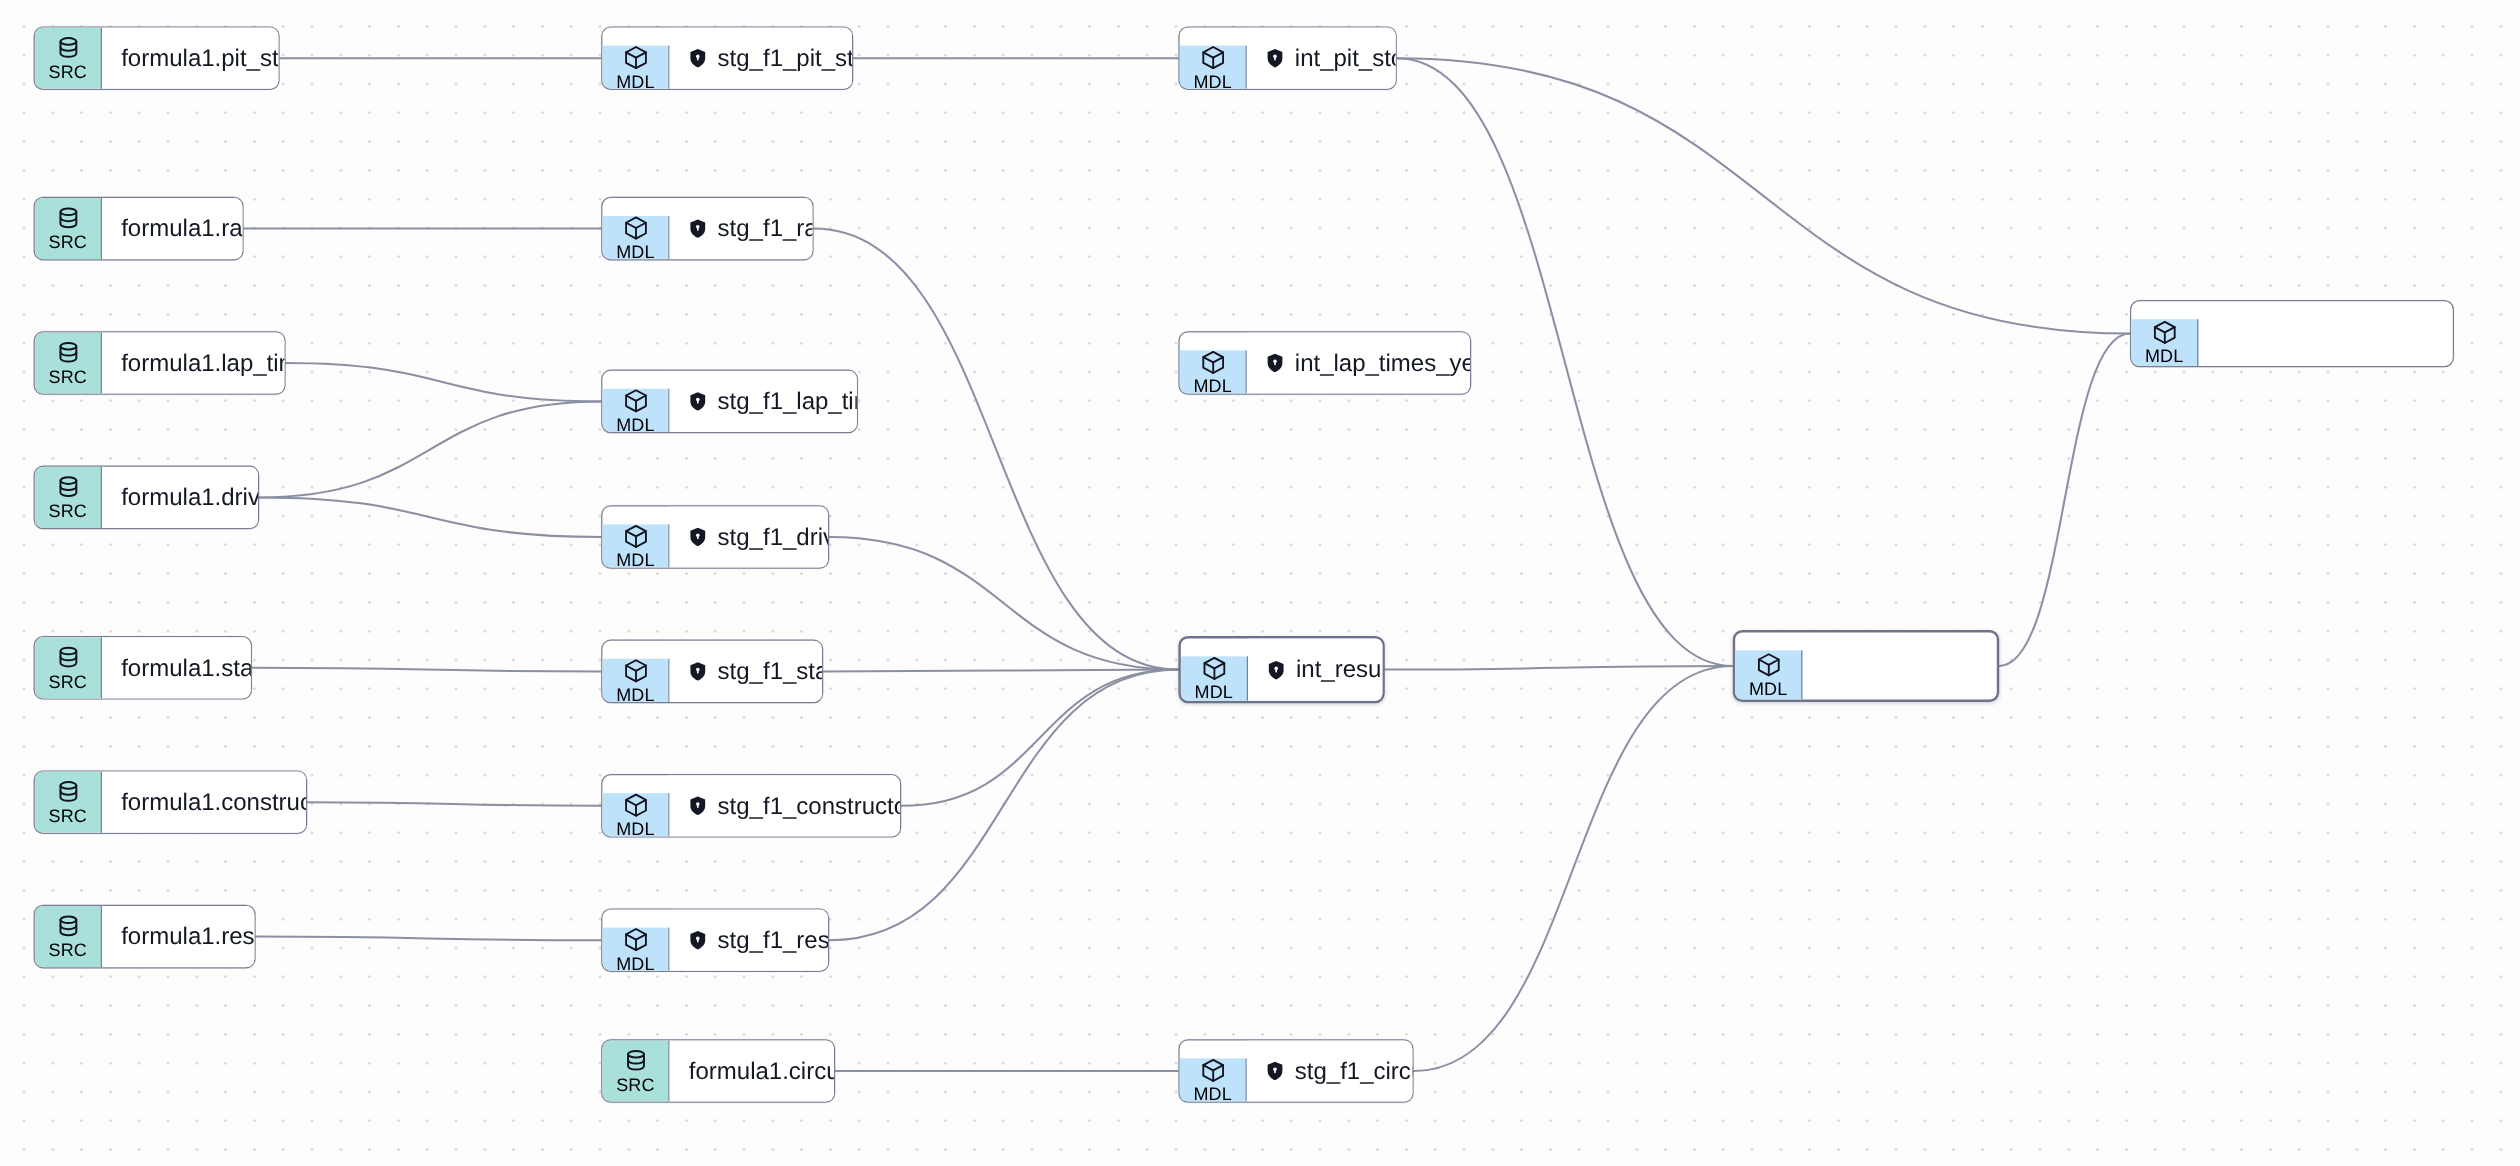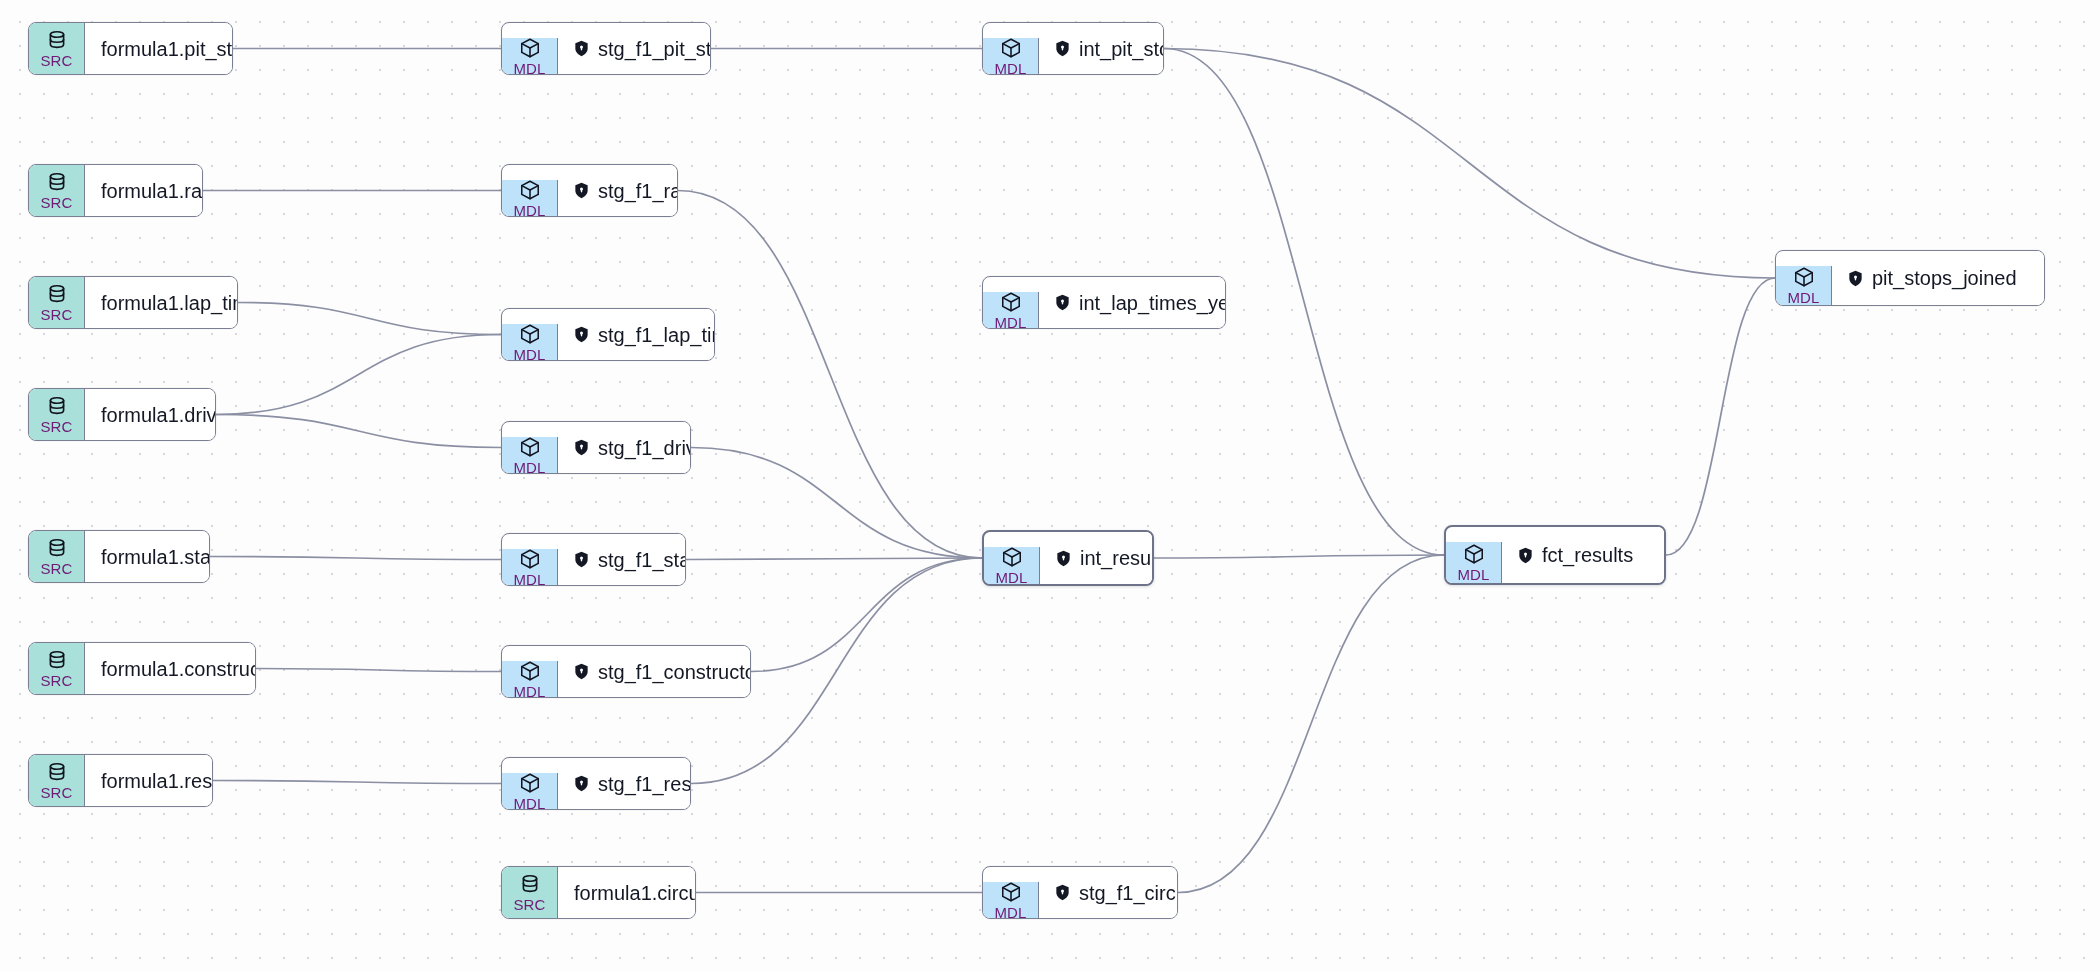--- a/index.html
+++ b/index.html
@@ -63,21 +63,21 @@
   .badge.mdl { background: #bfe2fb; margin-top: 15px; }
   .badge .glyph {
     width: 22px;
     height: 22px;
     display: block;
     line-height: 0;
   }
   .badge .btext {
     font-size: 15px;
     letter-spacing: 0.1px;
-    color: #701a75;
+    color: #000000;
     font-family: "Liberation Sans", sans-serif;
     line-height: 1;
     margin-top: 1px;
   }
   .body {
     flex: 1 1 auto;
     display: flex;
     align-items: center;
     gap: 9px;
     padding: 0 16px;
@@ -430,41 +430,25 @@
       </div>
       <div class="node emphasis" style="left: 1444px; top: 525px; width: 222px; height: 60px;">
         <div class="badge mdl">
           <span class="glyph"><svg viewBox="0 0 24 24" width="22" height="22" fill="none" stroke="#11141f" stroke-width="1.7" stroke-linecap="round" stroke-linejoin="round">
               <path d="M12 2.4 21 7.2v9.6L12 21.6 3 16.8V7.2z"></path>
               <path d="M3 7.2 12 12l9-4.8"></path>
               <path d="M12 12v9.6"></path>
             </svg></span>
           <span class="btext">MDL</span>
         </div>
-        <div class="body">
-          <span class="shield"><svg viewBox="0 0 20 22" width="15" height="17">
-              <path d="M10 0.8 1.8 4.1v7.0c0 4.7 3.5 8.3 8.2 10.1 4.7-1.8 8.2-5.4 8.2-10.1v-7.0z" fill="#141824"></path>
-              <circle cx="10" cy="9.0" r="2.0" fill="#ffffff"></circle>
-              <rect x="9.1" y="9.3" width="1.8" height="4.2" rx="0.9" fill="#ffffff"></rect>
-            </svg></span>
-          <span class="label">fct_results</span>
-        </div>
       </div>
       <div class="node" style="left: 1775px; top: 250px; width: 270px; height: 56px;">
         <div class="badge mdl">
           <span class="glyph"><svg viewBox="0 0 24 24" width="22" height="22" fill="none" stroke="#11141f" stroke-width="1.7" stroke-linecap="round" stroke-linejoin="round">
               <path d="M12 2.4 21 7.2v9.6L12 21.6 3 16.8V7.2z"></path>
               <path d="M3 7.2 12 12l9-4.8"></path>
               <path d="M12 12v9.6"></path>
             </svg></span>
           <span class="btext">MDL</span>
-        </div>
-        <div class="body">
-          <span class="shield"><svg viewBox="0 0 20 22" width="15" height="17">
-              <path d="M10 0.8 1.8 4.1v7.0c0 4.7 3.5 8.3 8.2 10.1 4.7-1.8 8.2-5.4 8.2-10.1v-7.0z" fill="#141824"></path>
-              <circle cx="10" cy="9.0" r="2.0" fill="#ffffff"></circle>
-              <rect x="9.1" y="9.3" width="1.8" height="4.2" rx="0.9" fill="#ffffff"></rect>
-            </svg></span>
-          <span class="label">pit_stops_joined</span>
         </div>
       </div>
     </div>
 </div>
 
 </body></html>

